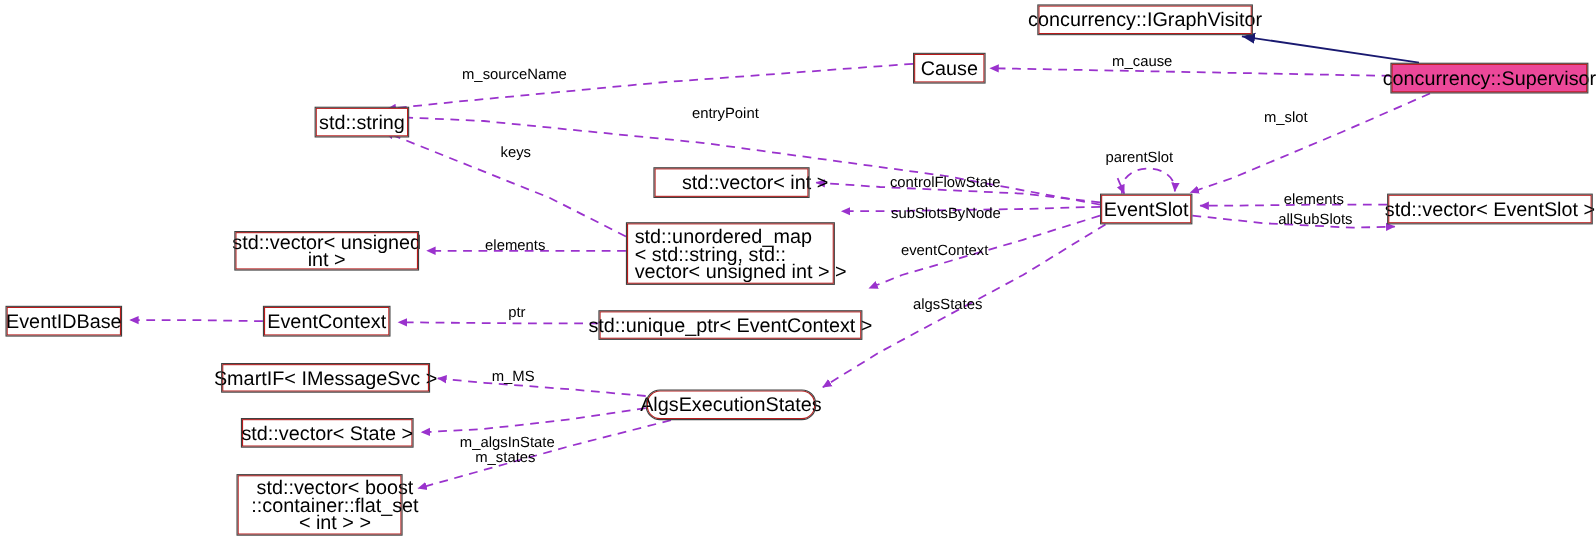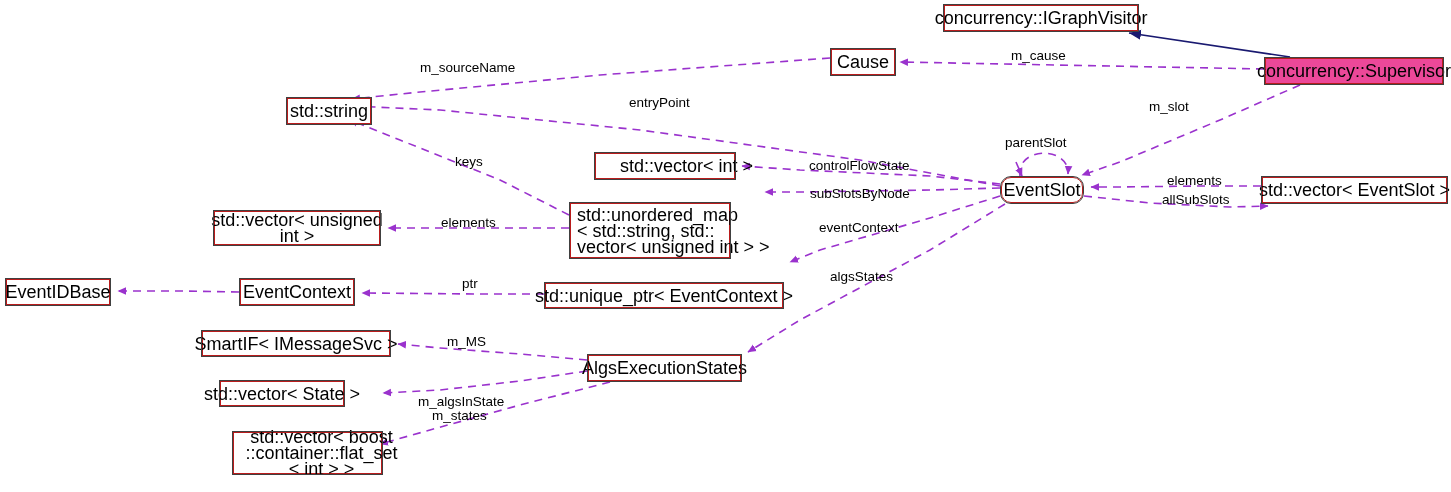--- a/index.html
+++ b/index.html
@@ -157,34 +157,34 @@
   </div>
 
   <div class="node" style="left:253px;top:98px;width:84px;height:26px;margin-left:34px;">
     <span>std::string</span>
   </div>
 
   <div class="node" style="left:595px;top:153px;width:140px;height:26px;padding-left:43px;">
     <span>std::vector&lt; int &gt;</span>
   </div>
 
-  <div class="node" style="left:1001px;top:177px;width:82px;height:26px;border-radius:10px;">
+  <div class="node" style="left:1001px;top:177px;width:82px;height:26px;">
     <span>EventSlot</span>
   </div>
 
   <div class="node" style="left:1262px;top:177px;width:185px;height:26px;">
     <span>std::vector&lt; EventSlot &gt;</span>
   </div>
 
   <div class="node" style="left:214px;top:211px;width:166px;height:34px;">
     <span>std::vector&lt; unsigned
 int &gt;</span>
   </div>
 
-  <div class="node" style="left:570px;top:203px;width:160px;height:55px;justify-content:flex-start;padding-left:6px;text-align:left;">
+  <div class="node" style="left:570px;top:203px;width:188px;height:55px;justify-content:flex-start;padding-left:6px;text-align:left;">
     <span>std::unordered_map
 &lt; std::string, std::
 vector&lt; unsigned int &gt; &gt;</span>
   </div>
 
   <div class="node" style="left:6px;top:279px;width:104px;height:26px;">
     <span>EventIDBase</span>
   </div>
 
   <div class="node" style="left:240px;top:279px;width:114px;height:26px;">
@@ -192,39 +192,39 @@
   </div>
 
   <div class="node" style="left:545px;top:283px;width:238px;height:25px;">
     <span>std::unique_ptr&lt; EventContext &gt;</span>
   </div>
 
   <div class="node" style="left:202px;top:331px;width:188px;height:25px;">
     <span>SmartIF&lt; IMessageSvc &gt;</span>
   </div>
 
-  <div class="node" style="left:588px;top:355px;width:153px;height:26px;">
+  <div class="node" style="left:588px;top:355px;width:153px;height:26px;border-radius:12px;">
     <span>AlgsExecutionStates</span>
   </div>
 
-  <div class="node" style="left:220px;top:381px;width:124px;height:25px;">
+  <div class="node" style="left:220px;top:381px;width:155px;height:25px;">
     <span>std::vector&lt; State &gt;</span>
   </div>
 
-  <div class="node" style="left:233px;top:432px;width:149px;height:42px;padding-left:28px;">
+  <div class="node" style="left:216px;top:432px;width:149px;height:54px;padding-left:28px;">
     <span>std::vector&lt; boost
 ::container::flat_set
 &lt; int &gt; &gt;</span>
   </div>
 
   <div class="edge-label" style="left:1011px;top:48px;">m_cause</div>
   <div class="edge-label" style="left:420px;top:60px;">m_sourceName</div>
   <div class="edge-label" style="left:629px;top:95px;">entryPoint</div>
   <div class="edge-label" style="left:1149px;top:99px;">m_slot</div>
-  <div class="edge-label" style="left:455px;top:131px;margin-top:23px;">keys</div>
+  <div class="edge-label" style="left:455px;top:131px;">keys</div>
   <div class="edge-label" style="left:809px;top:158px;">controlFlowState</div>
   <div class="edge-label" style="left:1167px;top:173px;">elements</div>
   <div class="edge-label" style="left:810px;top:186px;">subSlotsByNode</div>
   <div class="edge-label" style="left:1162px;top:192px;">allSubSlots</div>
   <div class="edge-label" style="left:1005px;top:135px;">parentSlot</div>
   <div class="edge-label" style="left:441px;top:215px;">elements</div>
   <div class="edge-label" style="left:819px;top:220px;">eventContext</div>
   <div class="edge-label" style="left:830px;top:269px;">algsStates</div>
   <div class="edge-label" style="left:462px;top:276px;">ptr</div>
   <div class="edge-label" style="left:447px;top:334px;">m_MS</div>

